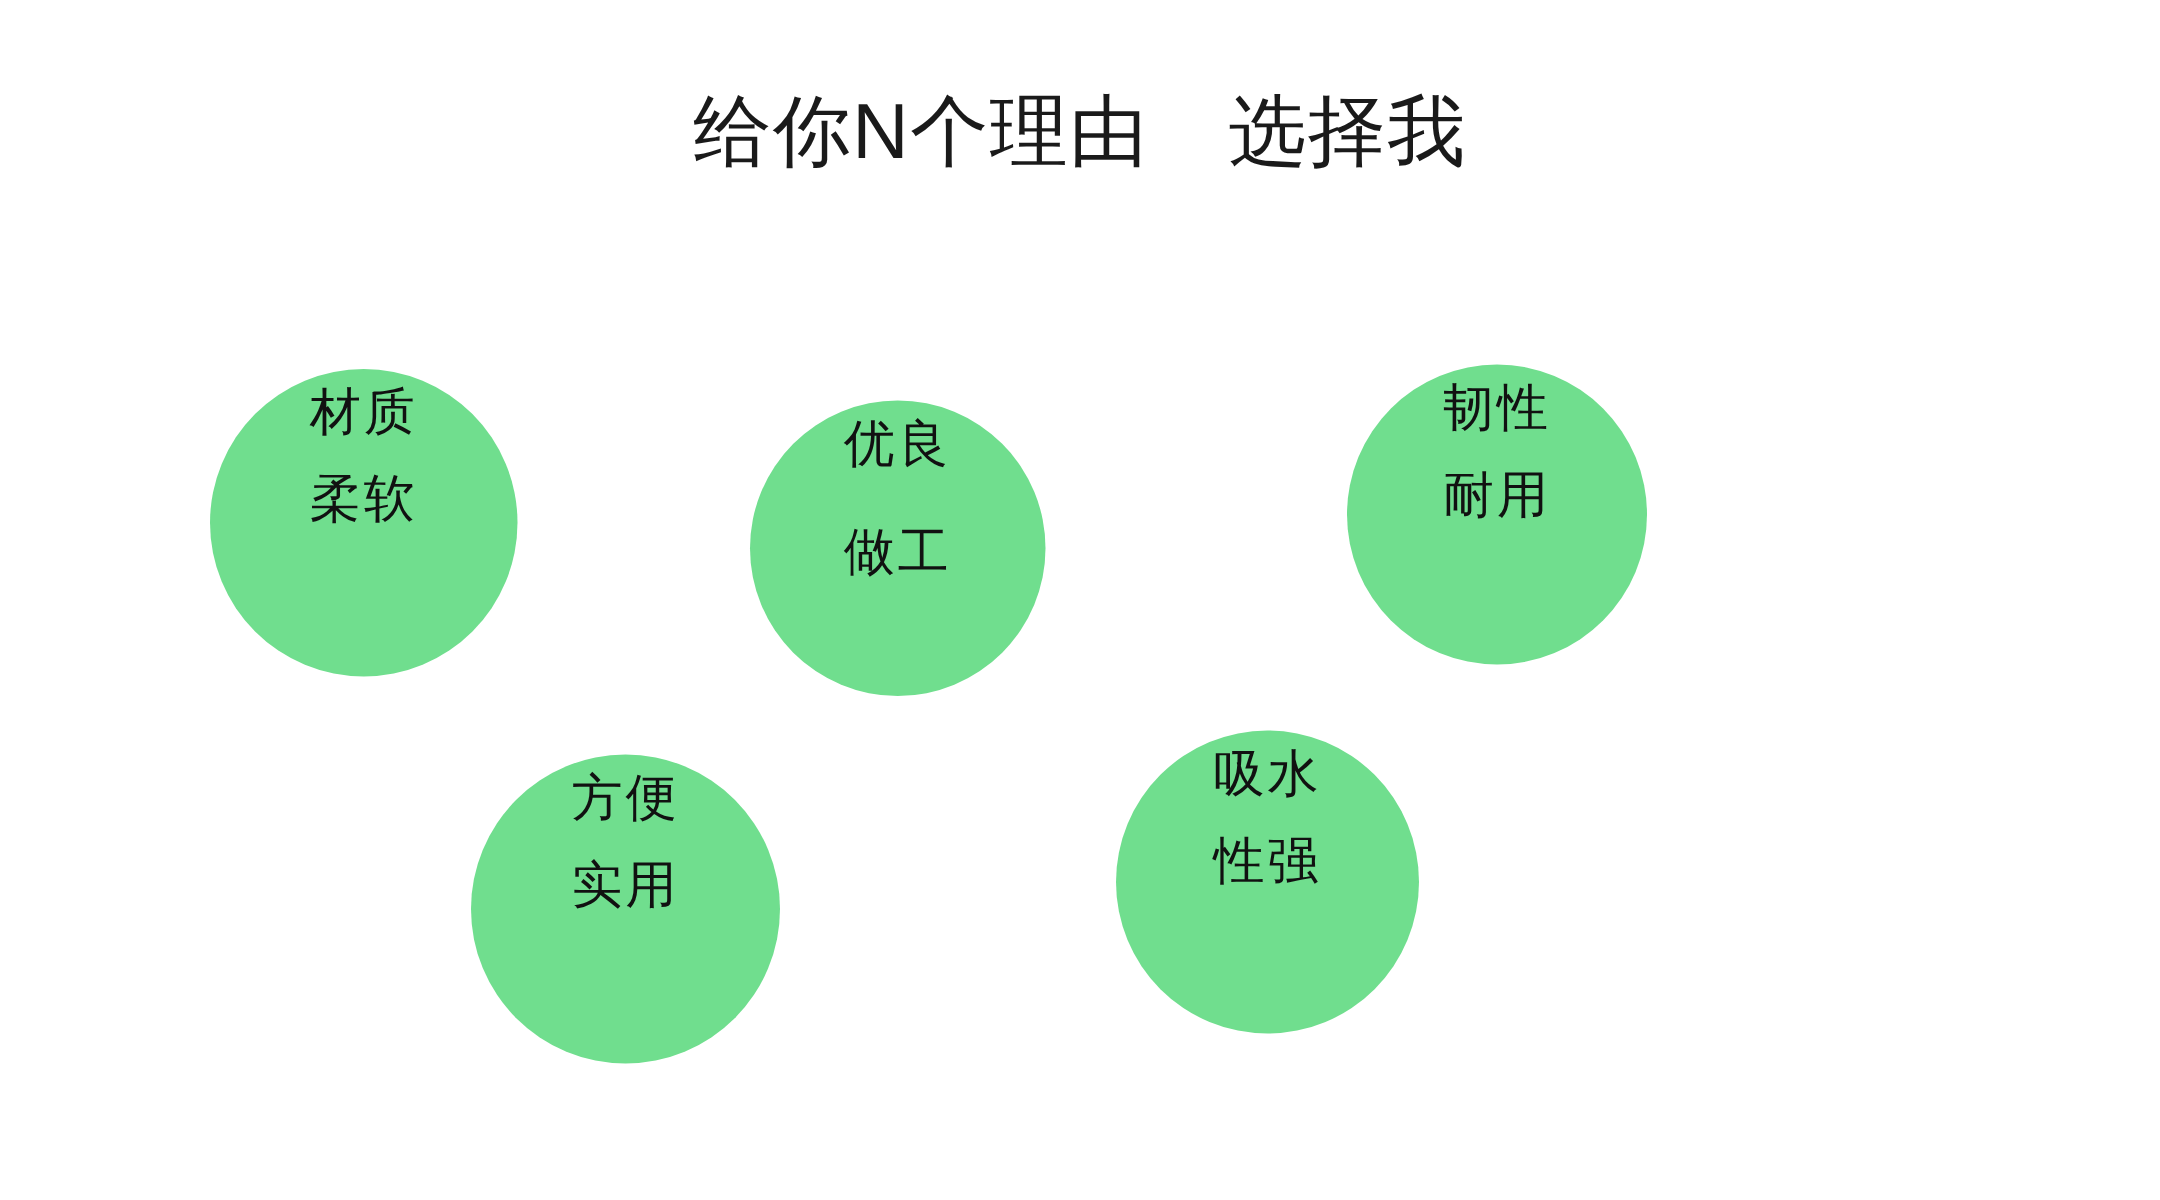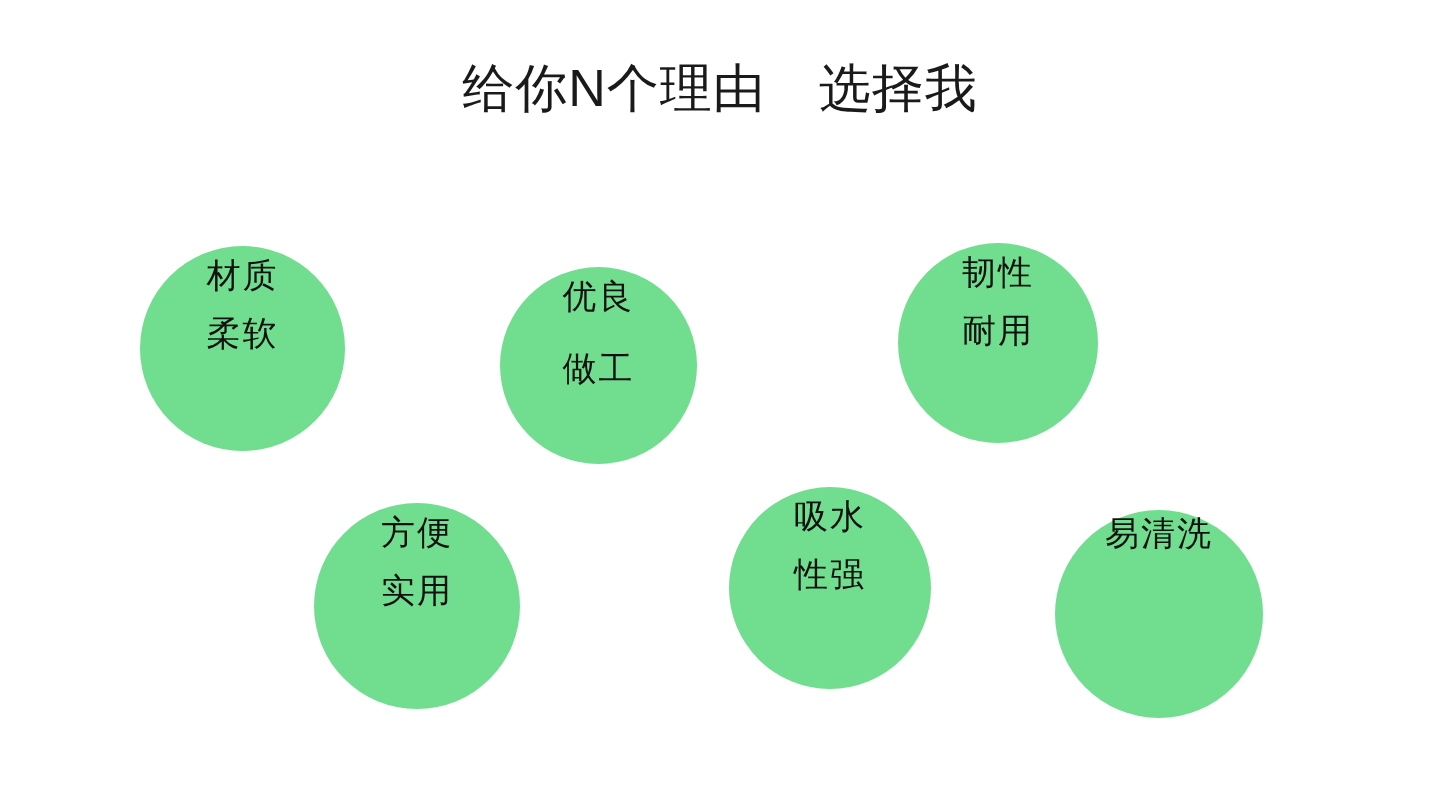--- a/index.html
+++ b/index.html
@@ -61,21 +61,21 @@
   .bubble .bubble-line {
     display: block;
     white-space: pre;
   }
 
   
   .bubble-1 { left: 140px;  top: 246px; width: 205px; height: 205px; }
   .bubble-2 { left: 500px;  top: 267px; width: 197px; height: 197px; gap: 14px; }
   .bubble-3 { left: 898px;  top: 243px; width: 200px; height: 200px; }
   .bubble-4 { left: 314px;  top: 503px; width: 206px; height: 206px; }
-  .bubble-5 { left: 729px;  top: 487px; width: 202px; height: 202px; }
+  .bubble-5 { left: 744px;  top: 487px; width: 202px; height: 202px; }
   .bubble-6 { left: 1055px; top: 510px; width: 208px; height: 208px; }
 
   
   .bubble.single-line {
     font-size: 34px;
     line-height: 46px;
   }
 </style>
 </head>
 <body>
@@ -102,17 +102,14 @@
   <div class="bubble bubble-3" style="background: rgb(112, 222, 142); color: rgb(17, 17, 17);">
     <span class="bubble-line">韧性</span>
     <span class="bubble-line">耐用</span>
   </div>
 
   <div class="bubble bubble-5" style="background: rgb(112, 222, 142); color: rgb(17, 17, 17);">
     <span class="bubble-line">吸水</span>
     <span class="bubble-line">性强</span>
   </div>
 
-  <div class="bubble bubble-6 single-line" style="background: rgb(112, 222, 142); color: rgb(17, 17, 17);">
-    <span class="bubble-line">易清洗</span>
-  </div>
 
 </div>
 
 </body></html>

